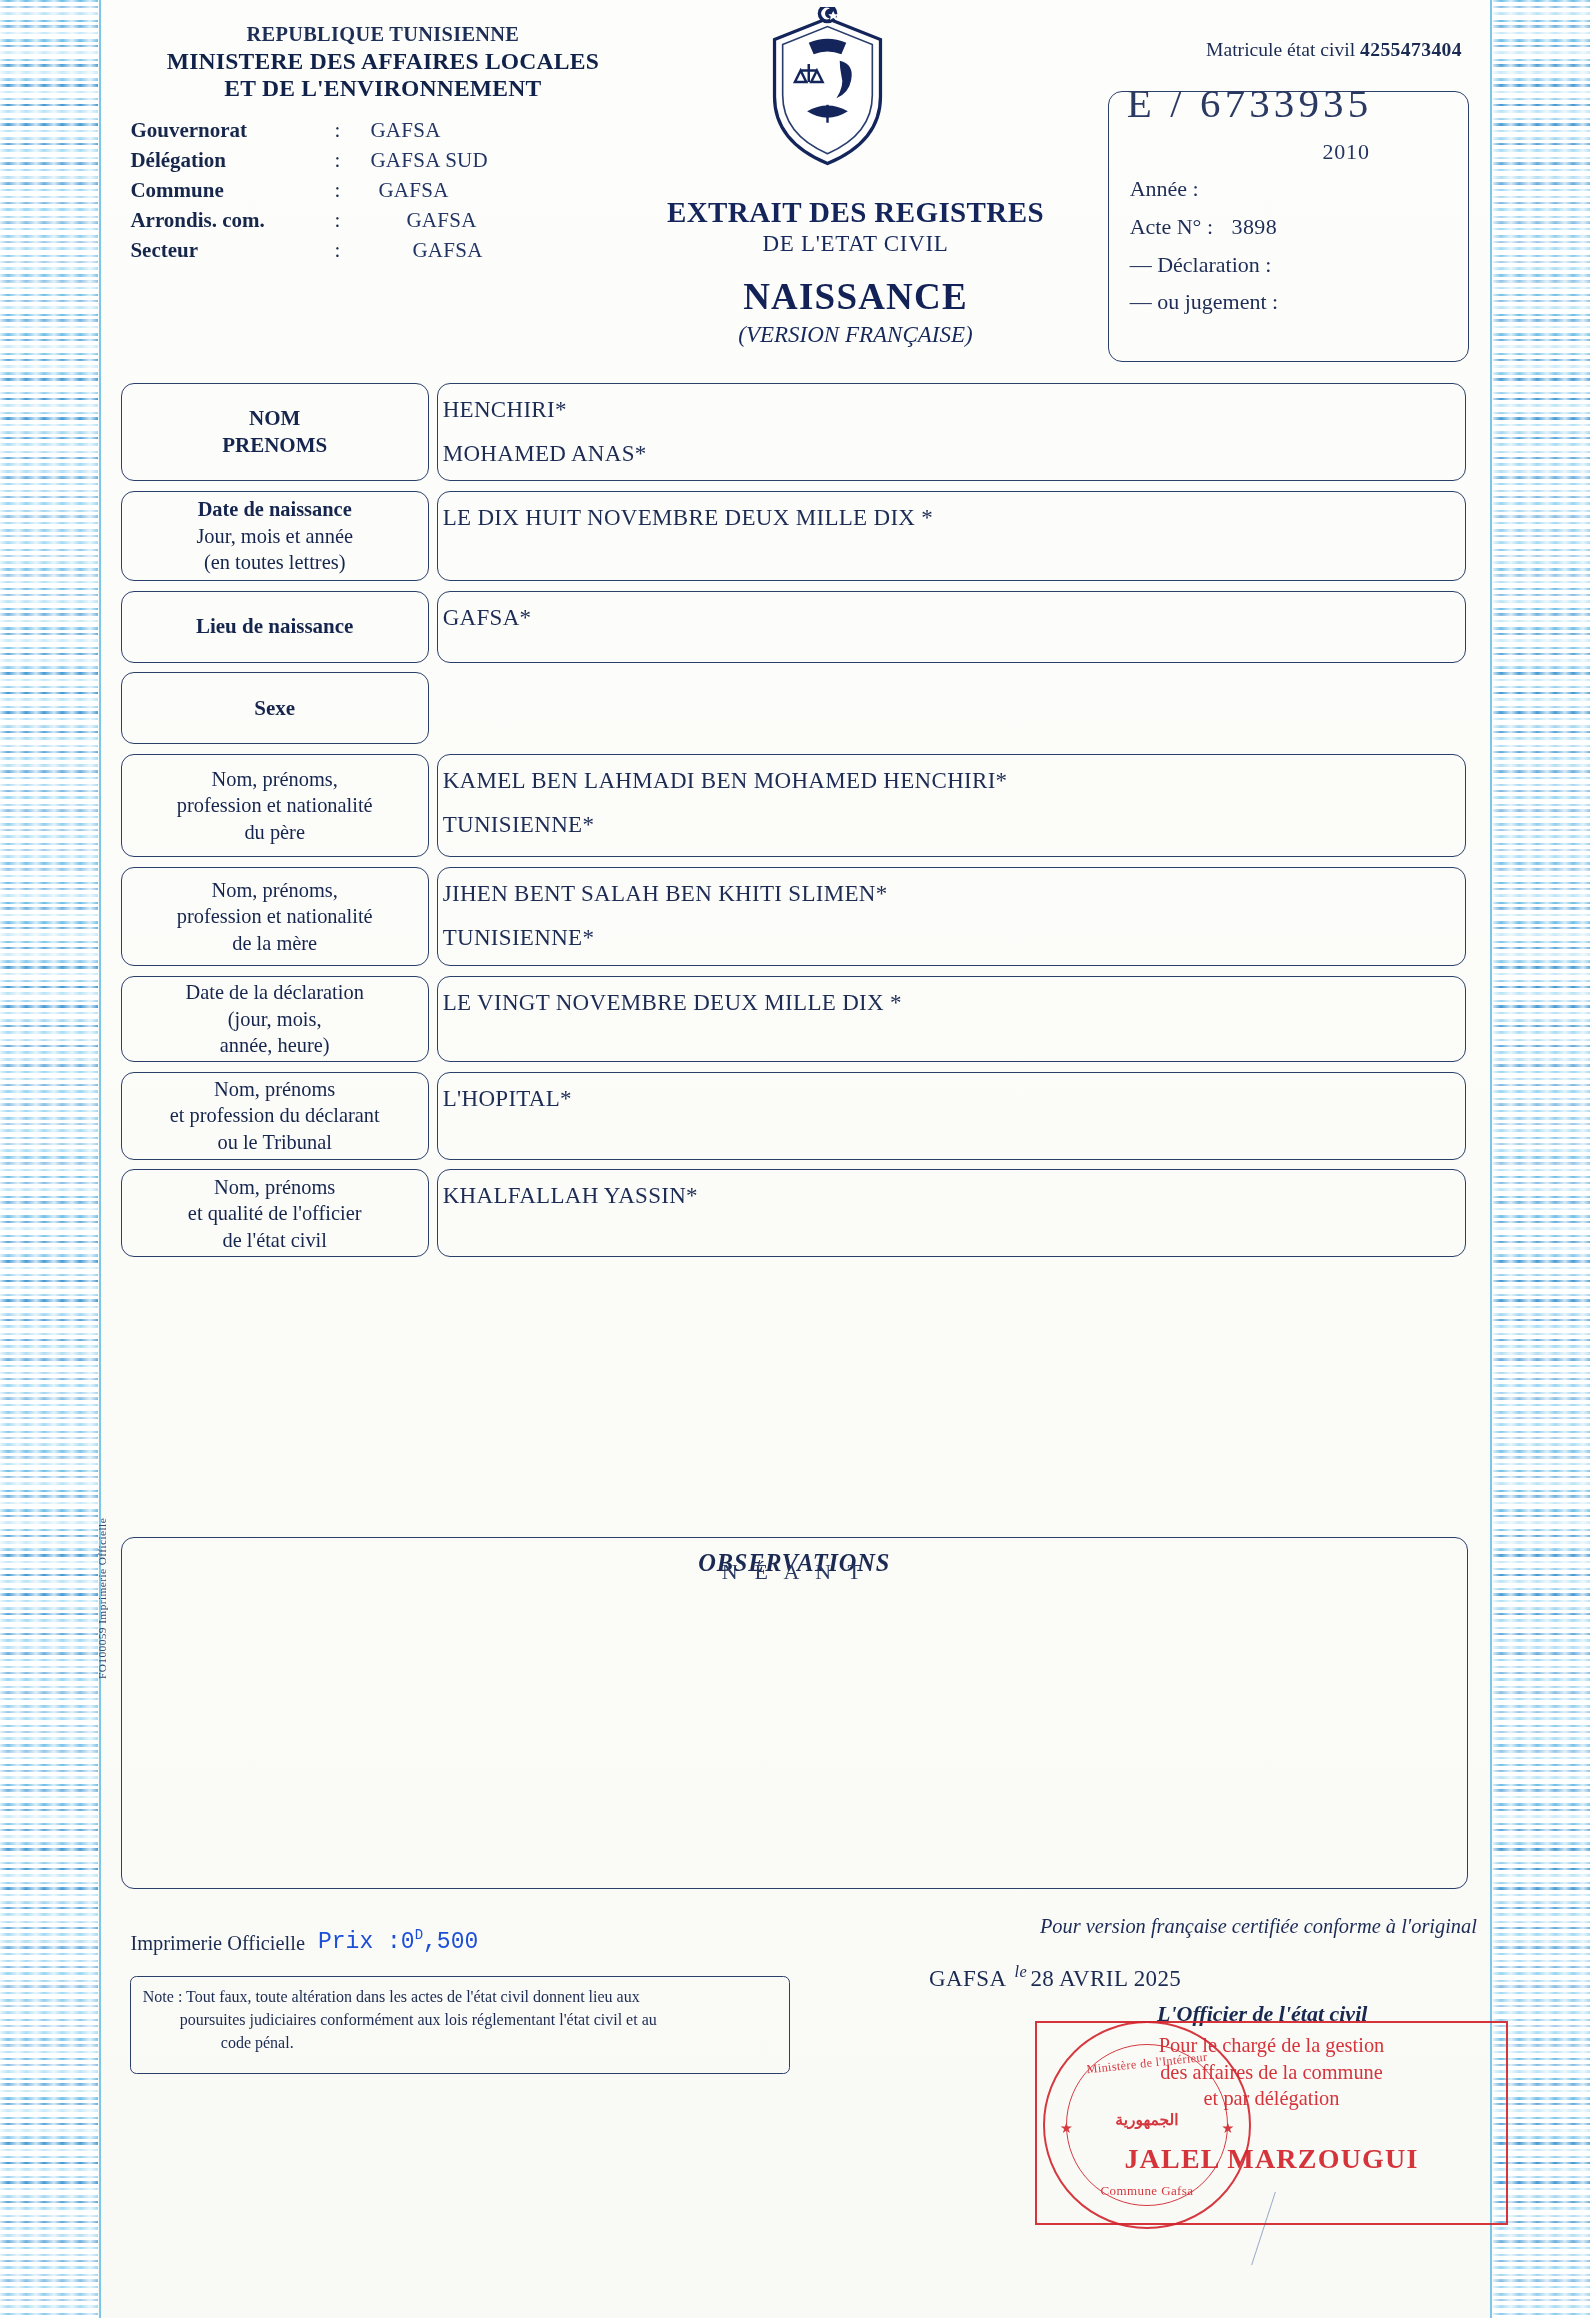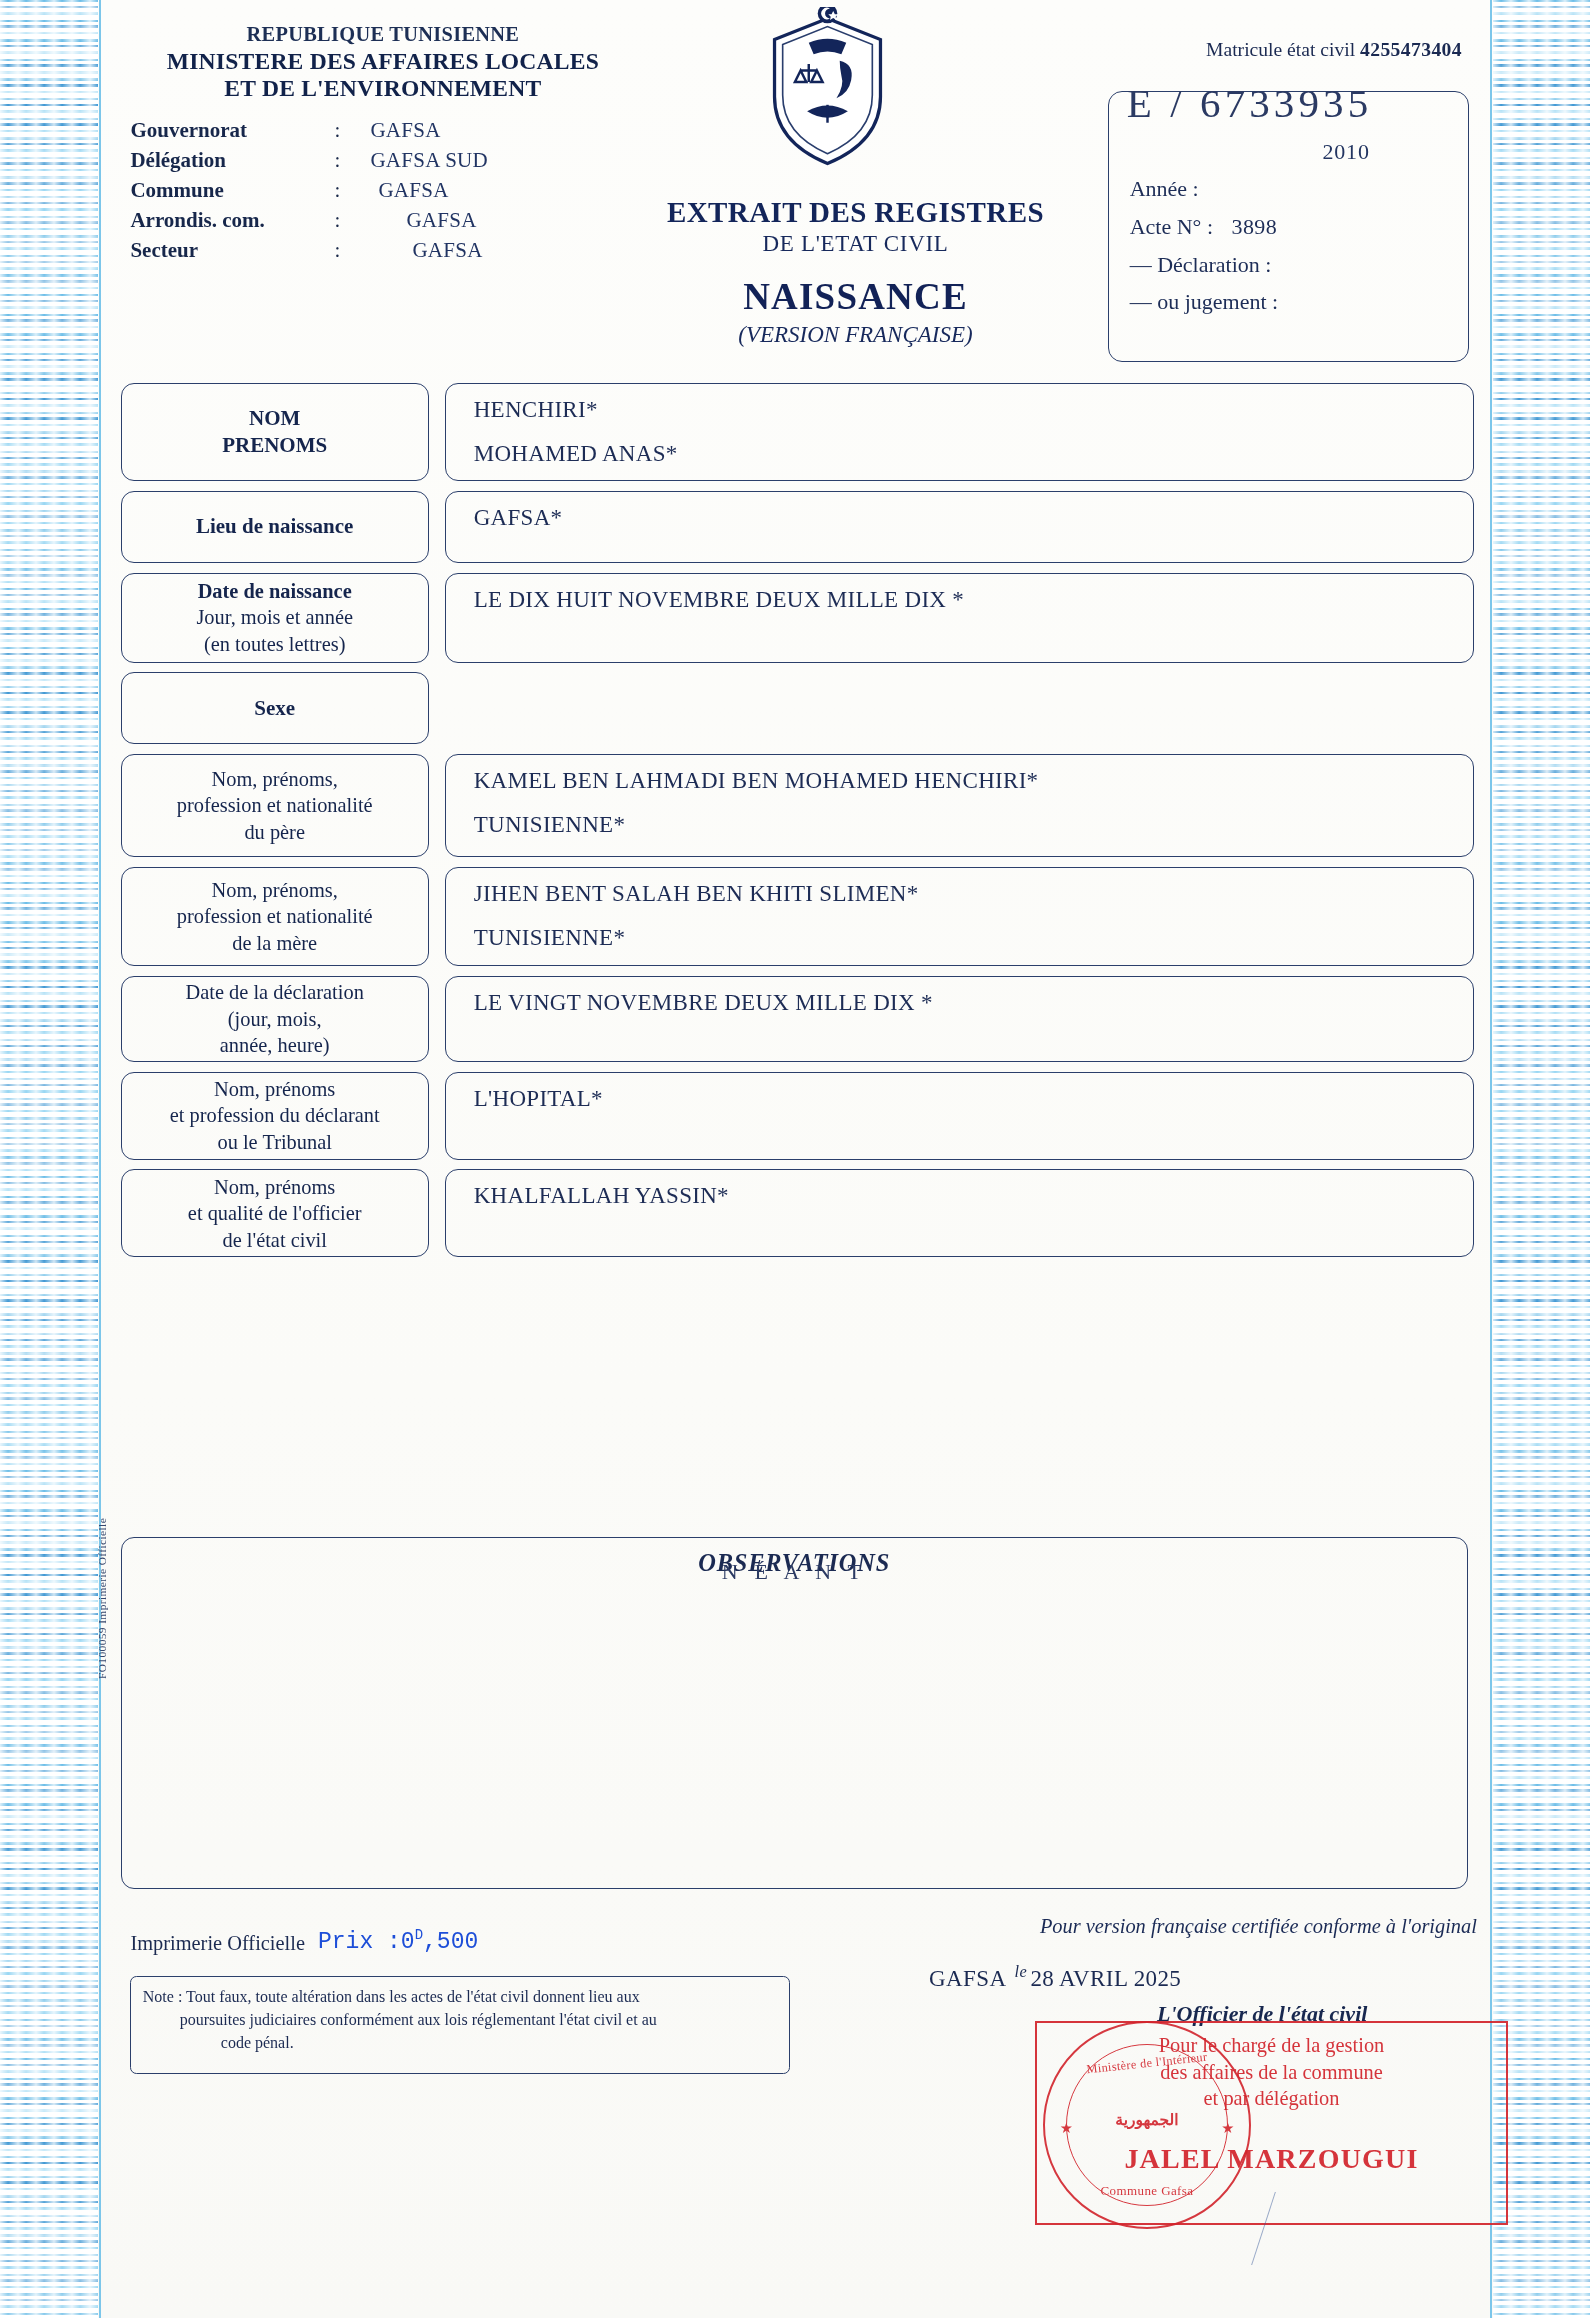--- a/index.html
+++ b/index.html
@@ -247,24 +247,24 @@
     align-items: center;
     justify-content: center;
     text-align: center;
     padding: 0 13px;
     font-size: 20.4px;
     line-height: 1.3;
     color: #15254d;
   }
   .cell-label.bold { font-weight: bold; font-size: 21px; }
   .cell-value {
-    left: 324px;
+    left: 316px;
     right: 0;
     width: 1029px;
-    padding: 13px 28px;
+    padding: 13px 5px;
     font-size: 23px;
     letter-spacing: 0.3px;
     color: #1d2c55;
   }
   .cell-value .line { margin-bottom: 18px; }
   .cell-value .line:last-child { margin-bottom: 0; }
 
   
   .obs {
     position: absolute;
@@ -566,44 +566,44 @@
           <div>NOM</div>
           <div>PRENOMS</div>
         </div>
       </div>
       <div class="cell-value" style="height:98px">
         <div class="line">HENCHIRI*</div>
         <div class="line">MOHAMED ANAS*</div>
       </div>
     </div>
 
-    <div class="row" style="height:72px">
-      <div class="cell-label bold" style="height:72px">
-        <div>Lieu de naissance</div>
-      </div>
-      <div class="cell-value" style="height:72px">
-        <div class="line">GAFSA*</div>
-      </div>
-    </div>
-
     <div class="row" style="height:90px">
       <div class="cell-label" style="height:90px">
         <div>
           <div style="font-weight:bold">Date de naissance</div>
           <div>Jour, mois et année</div>
           <div>(en toutes lettres)</div>
         </div>
       </div>
       <div class="cell-value" style="height:90px">
         <div class="line">LE DIX HUIT NOVEMBRE  DEUX MILLE DIX *</div>
       </div>
     </div>
 
     <div class="row" style="height:72px">
       <div class="cell-label bold" style="height:72px">
+        <div>Lieu de naissance</div>
+      </div>
+      <div class="cell-value" style="height:72px">
+        <div class="line">GAFSA*</div>
+      </div>
+    </div>
+
+    <div class="row" style="height:72px">
+      <div class="cell-label bold" style="height:72px">
         <div>Sexe</div>
       </div>
     </div>
 
     <div class="row" style="height:103px">
       <div class="cell-label" style="height:103px">
         <div>
           <div>Nom, prénoms,</div>
           <div>profession et nationalité</div>
           <div>du père</div>

